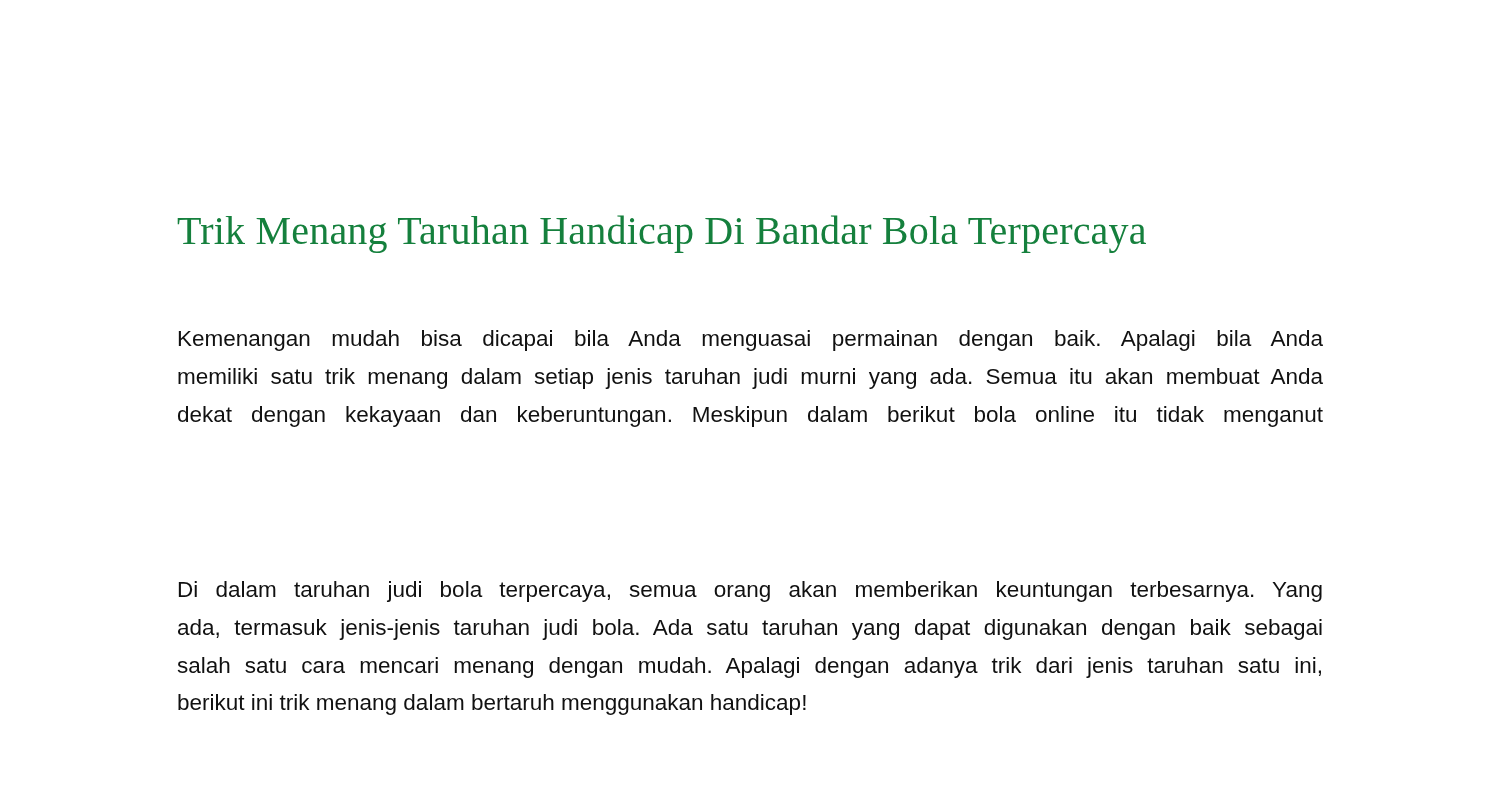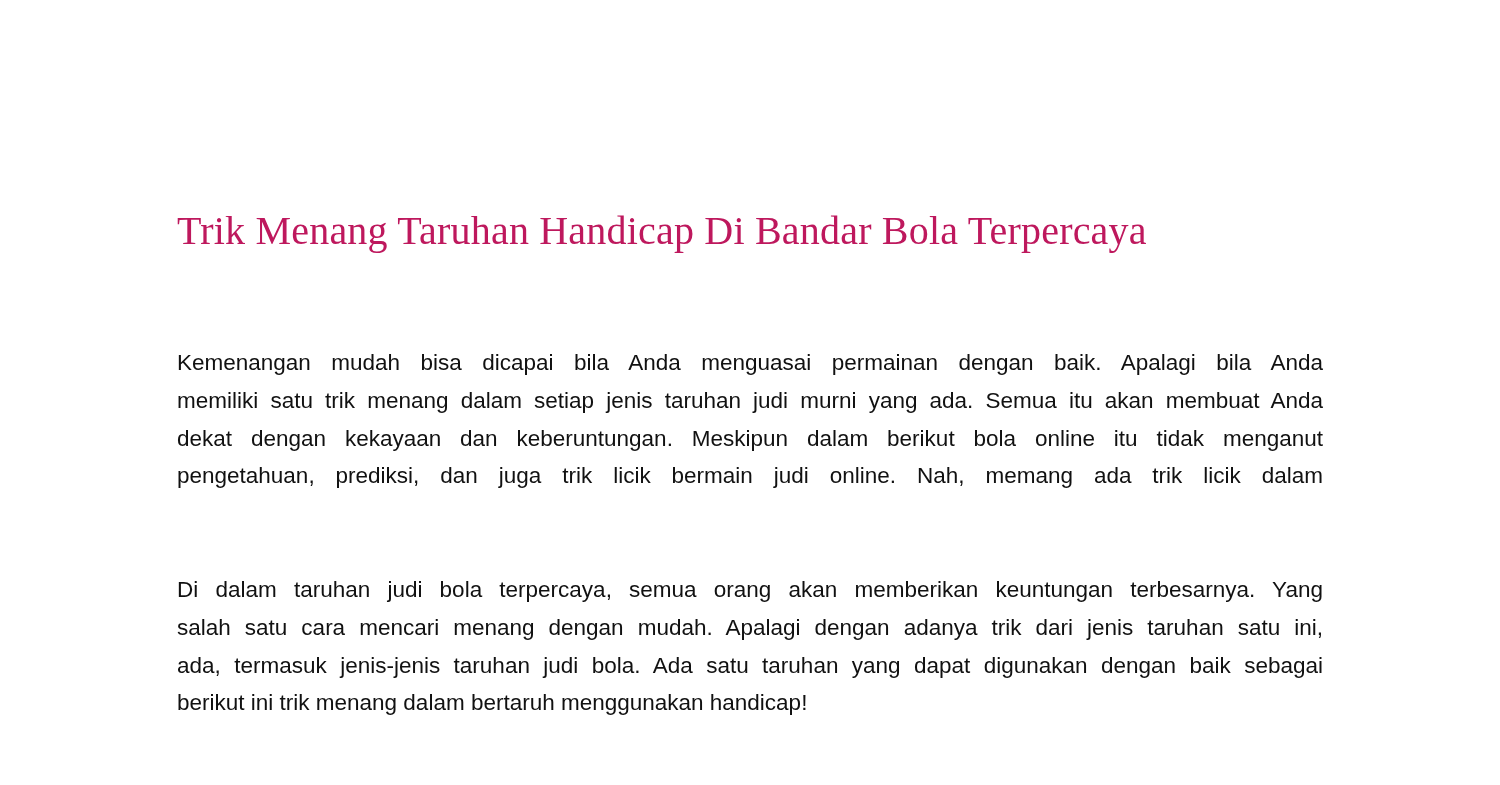--- a/index.html
+++ b/index.html
@@ -25,36 +25,36 @@
       position: absolute;
       left: 177px;
       top: 205px;
       width: 1150px;
       margin: 0;
       font-family: "Liberation Serif", "DejaVu Serif", serif;
       font-weight: normal;
       font-size: 40px;
       line-height: 52px;
       letter-spacing: 0.2px;
-      color: #be185d;
+      color: #15803d;
       white-space: nowrap;
     }
     .body-text {
       position: absolute;
       left: 177px;
       width: 1146px;
       margin: 0;
       font-family: "Liberation Sans", "DejaVu Sans", sans-serif;
       font-size: 22.5px;
       line-height: 37.8px;
       color: #111111;
       text-align: justify;
       text-align-last: left;
     }
-    .para-1 { top: 320px; margin-top: 24px; }
+    .para-1 { top: 320px; }
     .para-2 { top: 571px; }
     .line {
       display: block;
       text-align: justify;
       text-align-last: justify;
       white-space: normal;
     }
     .line.last {
       text-align-last: left;
     }
@@ -62,22 +62,21 @@
 </head>
 <body>
 
 <div class="page">
   <h1 class="title">Trik Menang Taruhan Handicap Di Bandar Bola Terpercaya</h1>
 
   <div class="body-text para-1">
     <span class="line">Kemenangan mudah bisa dicapai bila Anda menguasai permainan dengan baik. Apalagi bila Anda</span>
     <span class="line">memiliki satu trik menang dalam setiap jenis taruhan judi murni yang ada. Semua itu akan membuat Anda</span>
     <span class="line">dekat dengan kekayaan dan keberuntungan. Meskipun dalam berikut bola online itu tidak menganut</span>
-    <span class="line">pengetahuan, prediksi, dan juga trik licik bermain judi online. Nah, memang ada trik licik dalam</span>
   </div>
 
   <div class="body-text para-2">
     <span class="line">Di dalam taruhan judi bola terpercaya, semua orang akan memberikan keuntungan terbesarnya. Yang</span>
+    <span class="line">ada, termasuk jenis-jenis taruhan judi bola. Ada satu taruhan yang dapat digunakan dengan baik sebagai</span>
     <span class="line">salah satu cara mencari menang dengan mudah. Apalagi dengan adanya trik dari jenis taruhan satu ini,</span>
-    <span class="line">ada, termasuk jenis-jenis taruhan judi bola. Ada satu taruhan yang dapat digunakan dengan baik sebagai</span>
     <span class="line last">berikut ini trik menang dalam bertaruh menggunakan handicap!</span>
   </div>
 </div>
 
 </body></html>

